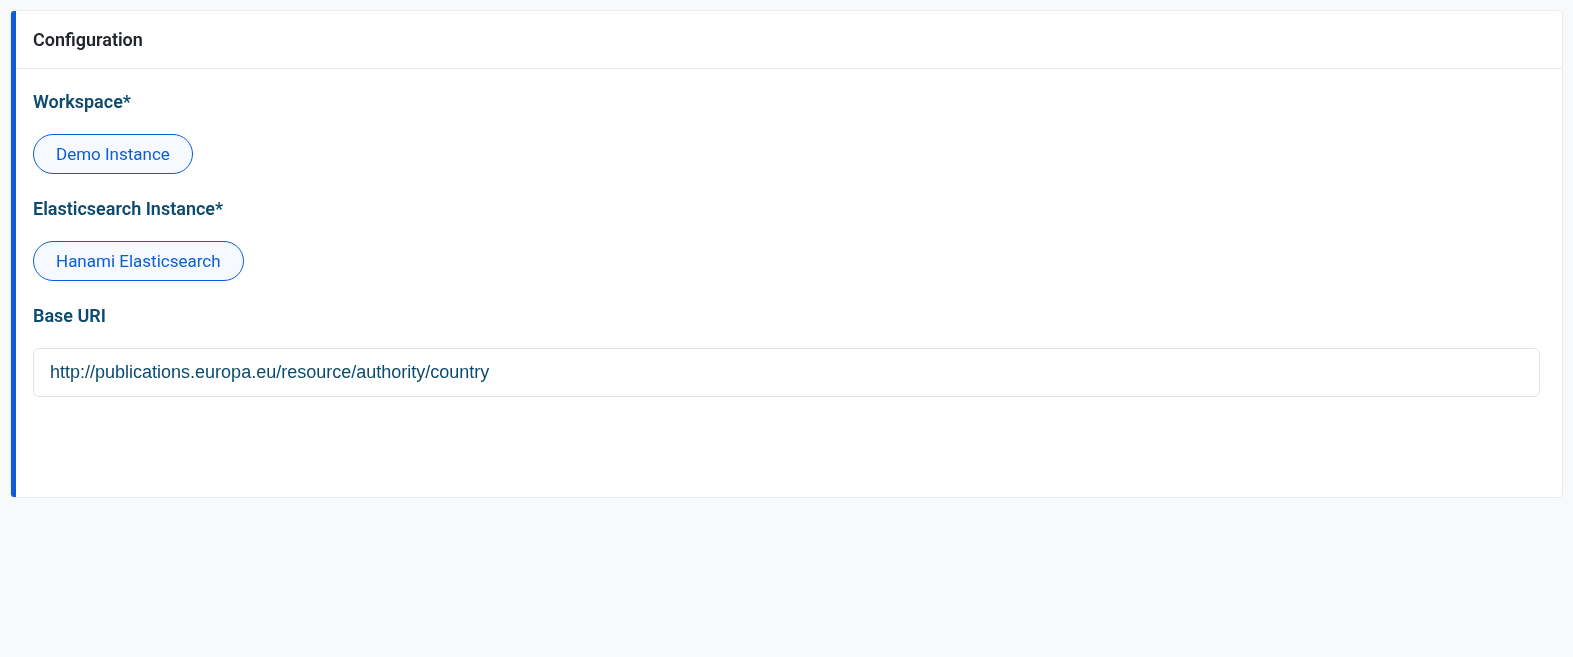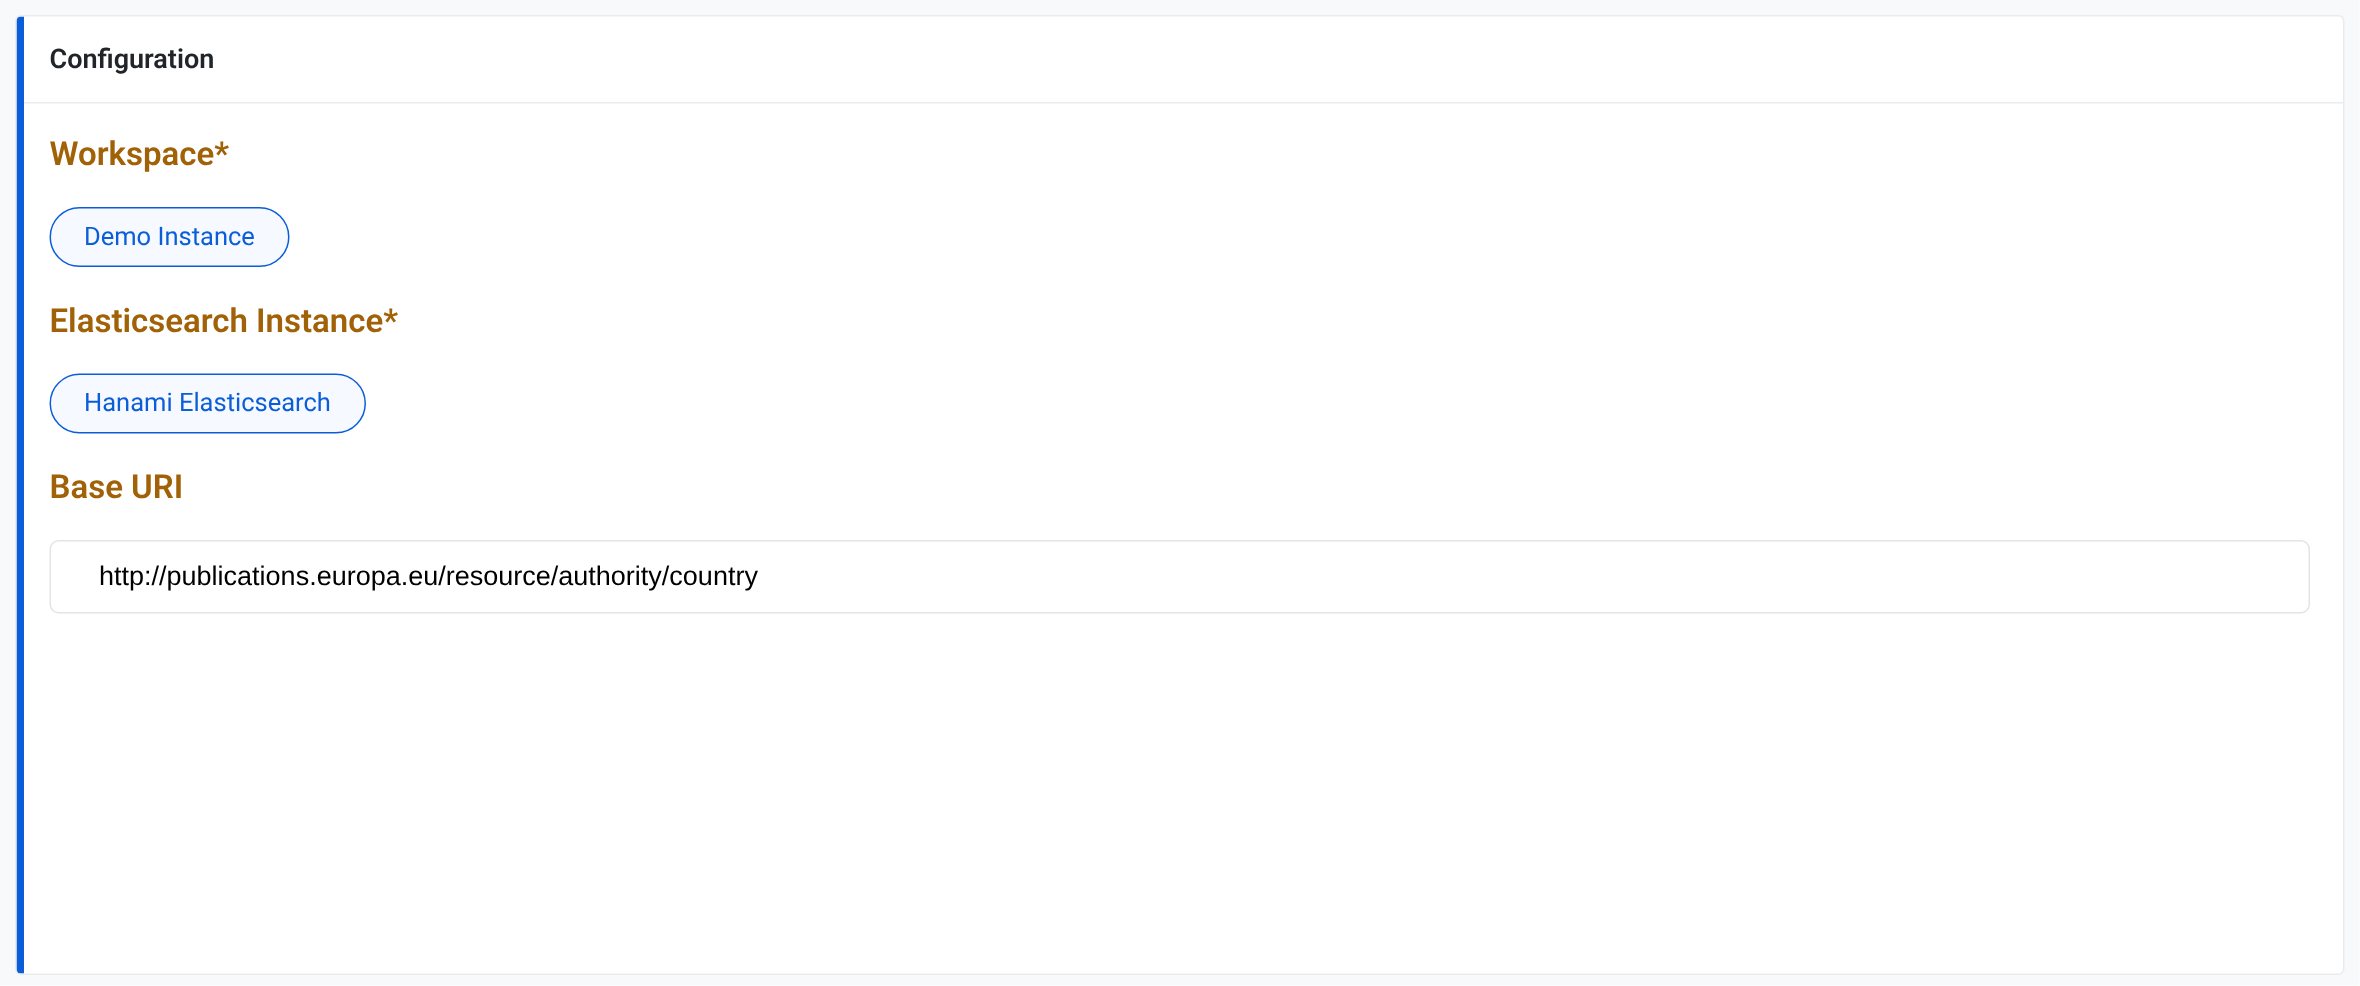--- a/index.html
+++ b/index.html
@@ -12,21 +12,21 @@
       background: #f8f9fa;
       color: #212529;
       width: 1573px;
       height: 657px;
       padding: 10px;
     }
     .panel {
       background: #ffffff;
       border: 1px solid #e9ecef;
       border-radius: 4px;
-      height: 640px;
+      height: 488px;
       overflow: hidden;
       position: relative;
     }
     .panel::before {
       content: "";
       position: absolute;
       left: 0;
       top: 0;
       bottom: 0;
       width: 5px;
@@ -38,23 +38,23 @@
     }
     .panel-title {
       font-size: 18px;
       font-weight: 600;
       color: #212529;
     }
     .panel-body {
       padding: 22px 22px 26px 22px;
     }
     .field-label {
-      font-size: 22px;
+      font-size: 18px;
       font-weight: 600;
-      color: #a16207;
+      color: #0c4a6e;
       margin-bottom: 22px;
       display: block;
     }
     .chip {
       display: inline-block;
       font-size: 17px;
       color: #0b5ed7;
       background: #f6f9ff;
       border: 1.5px solid #0b5ed7;
       border-radius: 999px;
@@ -64,22 +64,22 @@
     }
     .field-group {
       margin-bottom: 24px;
     }
     .field-group:last-child {
       margin-bottom: 0;
     }
     .text-input {
       width: 100%;
       font-size: 18px;
-      color: #000000;
-      padding: 13px 32px;
+      color: #0c4a6e;
+      padding: 13px 16px;
       border: 1px solid #e1e4e8;
       border-radius: 6px;
       background: #fff;
       outline: none;
     }
   </style>
 </head>
 <body>
 
 <div class="panel">

